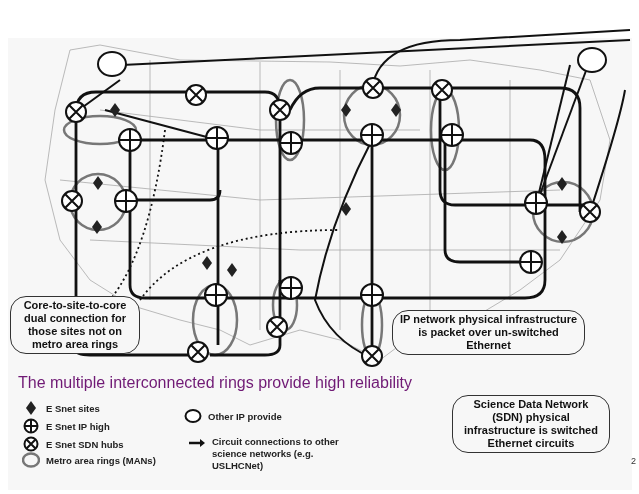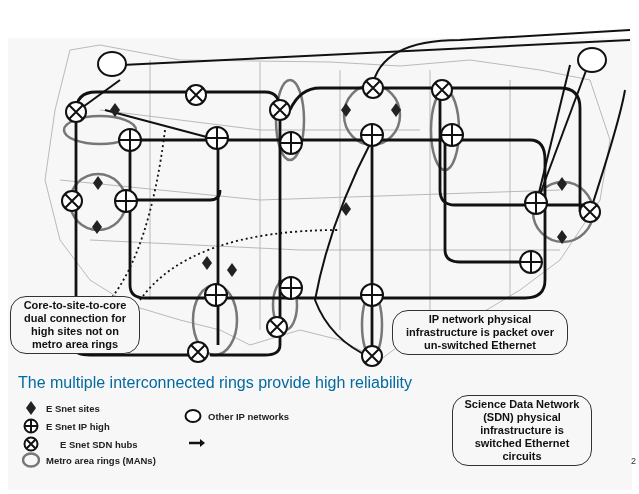--- a/index.html
+++ b/index.html
@@ -1,21 +1,21 @@
 <!DOCTYPE html>
 <html><head>
 <meta charset="utf-8">
 <style>
   html,body{margin:0;padding:0;background:#fff;}
   body{width:639px;height:494px;position:relative;overflow:hidden;font-family:"Liberation Sans",sans-serif;}
   #canvas{position:absolute;left:0;top:0;width:639px;height:494px;}
   .panel{position:absolute;left:8px;top:38px;width:624px;height:452px;background:#f7f7f7;}
   .callout{position:absolute;border:1.5px solid #333;border-radius:16px;background:#f7f7f7;
     font-weight:bold;font-size:11px;line-height:13px;text-align:center;color:#111;padding:2px 6px;box-sizing:border-box;}
-  .title{position:absolute;left:18px;top:374px;font-size:16px;color:#0369a1;white-space:nowrap;}
+  .title{position:absolute;left:18px;top:374px;font-size:16px;color:#701a75;white-space:nowrap;}
   .legend-item{position:absolute;font-size:9.5px;font-weight:bold;color:#222;white-space:nowrap;display:flex;align-items:center;}
   .legend-item .sym{display:inline-block;width:18px;height:16px;margin-right:6px;}
   .page-num{position:absolute;right:3px;top:456px;font-size:9px;color:#333;}
 </style>
 </head>
 <body>
 
 <div class="panel"></div>
 
 <svg id="canvas" viewBox="0 0 639 494">
@@ -159,58 +159,59 @@
     <path d="M346 103 L351 110 L346 117 L341 110 Z"></path>
     <path d="M396 103 L401 110 L396 117 L391 110 Z"></path>
     <path d="M346 202 L351 209 L346 216 L341 209 Z"></path>
     <path d="M562 177 L567 184 L562 191 L557 184 Z"></path>
     <path d="M562 230 L567 237 L562 244 L557 237 Z"></path>
     <path d="M207 256 L212 263 L207 270 L202 263 Z"></path>
     <path d="M232 263 L237 270 L232 277 L227 270 Z"></path>
   </g>
 </svg>
 
-<div class="callout" style="left:10px;top:296px;width:130px;">Core-to-site-to-core dual connection for high sites not on metro area rings</div>
-<div class="callout" style="left:392px;top:310px;width:176px;">IP network physical infrastructure is packet over un-switched Ethernet</div>
-<div class="callout" style="left:452px;top:395px;width:140px;">Science Data Network (SDN) physical infrastructure is switched Ethernet circuits</div>
+<div class="callout" style="left:10px;top:296px;width:130px;">Core-to-site-to-core dual connection for those sites not on metro area rings</div>
+<div class="callout" style="left:392px;top:310px;width:193px;">IP network physical infrastructure is packet over un-switched Ethernet</div>
+<div class="callout" style="left:452px;top:395px;width:158px;">Science Data Network (SDN) physical infrastructure is switched Ethernet circuits</div>
 
 <div class="title">The multiple interconnected rings provide high reliability</div>
 
 <div class="legend-item" style="left:22px;top:400px;text-align:center;">
   <svg class="sym" viewBox="0 0 18 16">
       <path d="M9 1 L14 8 L9 15 L4 8 Z" fill="#222"></path>
     </svg>
   <span>E Snet sites</span>
 </div>
 <div class="legend-item" style="left:22px;top:418px;">
   <svg class="sym" viewBox="0 0 18 16">
       <circle cx="9" cy="8" r="6.5" fill="#fff" stroke="#111" stroke-width="2"></circle>
       <path d="M2.5 8 L15.5 8 M9 1.5 L9 14.5" stroke="#111" stroke-width="2"></path>
     </svg>
   <span>E Snet IP high</span>
 </div>
-<div class="legend-item" style="left:22px;top:436px;gap:14px;">
+<div class="legend-item" style="left:22px;top:436px;">
   <svg class="sym" viewBox="0 0 18 16">
       <circle cx="9" cy="8" r="6.5" fill="#fff" stroke="#111" stroke-width="2"></circle>
       <path d="M4.5 3.5 L13.5 12.5 M13.5 3.5 L4.5 12.5" stroke="#111" stroke-width="2"></path>
     </svg>
   <span>E Snet SDN hubs</span>
 </div>
 <div class="legend-item" style="left:22px;top:452px;text-align:right;">
   <svg class="sym" viewBox="0 0 18 16">
       <ellipse cx="9" cy="8" rx="8" ry="6.5" fill="none" stroke="#777" stroke-width="2.5"></ellipse>
     </svg>
   <span>Metro area rings (MANs)</span>
 </div>
 <div class="legend-item" style="left:184px;top:408px;">
   <svg class="sym" viewBox="0 0 18 16">
       <ellipse cx="9" cy="8" rx="7.5" ry="6" fill="#fff" stroke="#111" stroke-width="2"></ellipse>
     </svg>
-  <span>Other IP networks</span>
+  <span>Other IP provide</span>
 </div>
 <div class="legend-item" style="left:188px;top:436px;align-items:flex-start;">
   <svg class="sym" viewBox="0 0 18 16">
       <path d="M1 7 L13 7" stroke="#111" stroke-width="2.5"></path>
       <path d="M12 3 L17 7 L12 11 Z" fill="#111"></path>
     </svg>
+  <span style="white-space:normal;width:150px;line-height:12px;">Circuit connections to other science networks (e.g. USLHCNet)</span>
 </div>
 
 <div class="page-num">2</div>
 
 </body></html>

